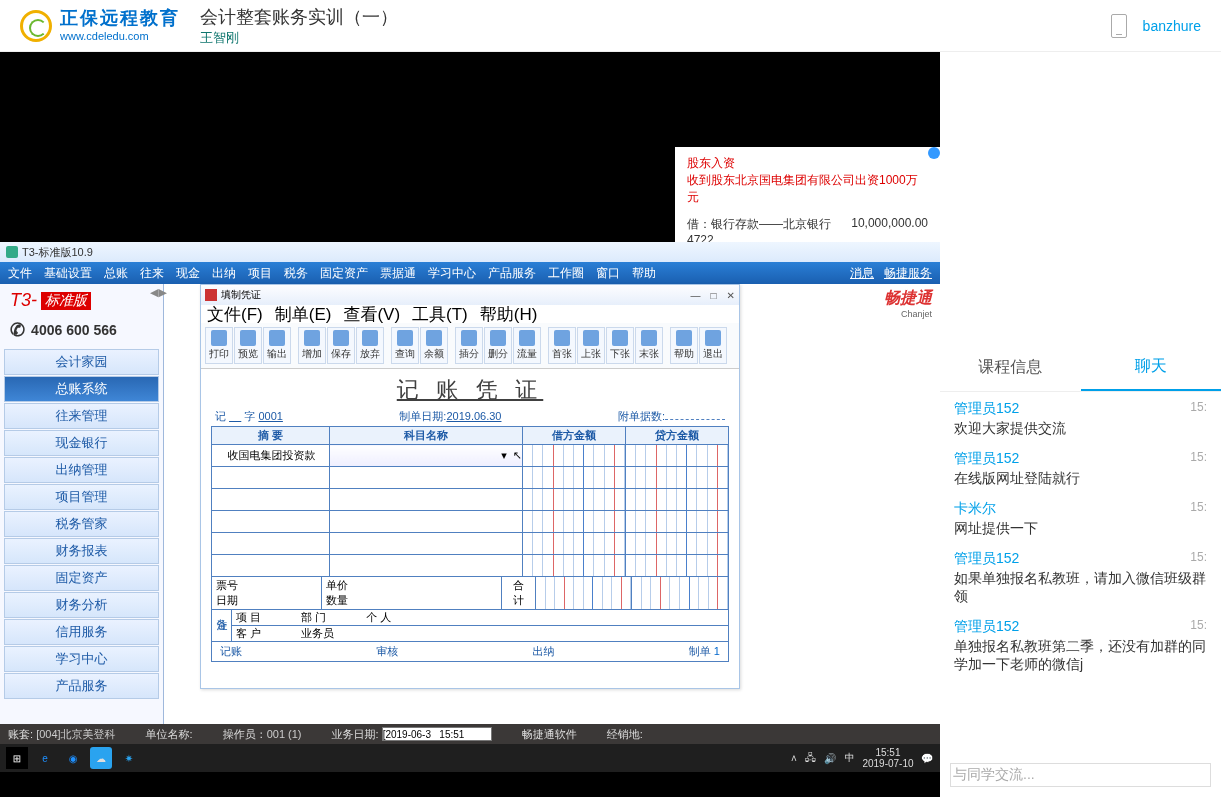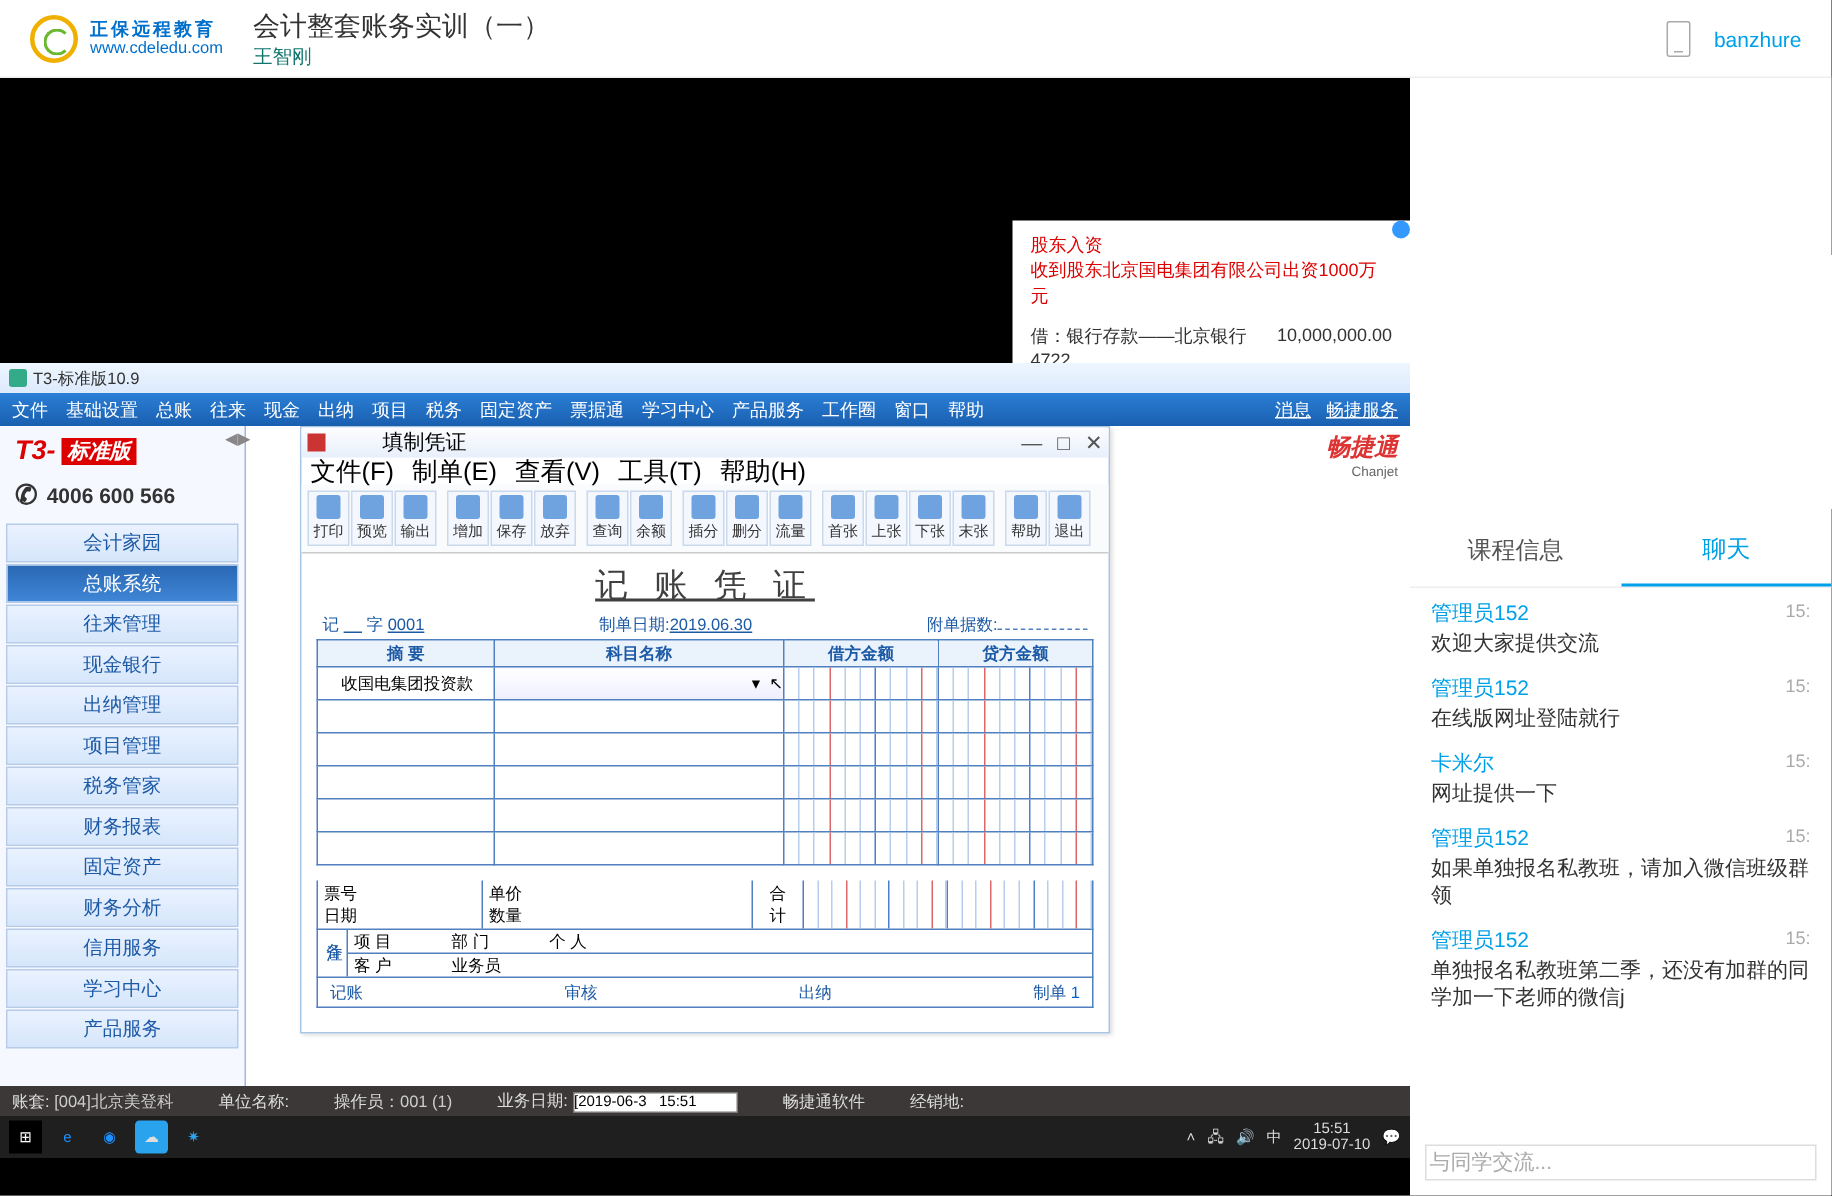--- a/index.html
+++ b/index.html
@@ -4,21 +4,21 @@
 <style>
 * { margin: 0; padding: 0; box-sizing: border-box; font-family: "Microsoft YaHei", Arial, sans-serif; }
 body { width: 1221px; height: 797px; overflow: hidden; background: #fff; }
 
 
 .top-header { height: 52px; display: flex; align-items: center; padding: 0 20px; border-bottom: 1px solid #eee; }
 .logo-area { display: flex; align-items: center; gap: 8px; }
 .logo-circle { width: 32px; height: 32px; border-radius: 50%; border: 3px solid #f0b000; position: relative; }
 .logo-circle::after { content: ''; position: absolute; left: 6px; top: 6px; width: 14px; height: 14px; border: 2px solid #6ab82f; border-radius: 50%; border-right-color: transparent; }
 .logo-txt { display: flex; flex-direction: column; line-height: 1.2; }
-.logo-txt .cn { color: #0070cc; font-size: 12px; font-weight: bold; letter-spacing: 2px; }
+.logo-txt .cn { color: #0070cc; font-size: 18px; font-weight: bold; letter-spacing: 2px; }
 .logo-txt .en { color: #0070cc; font-size: 11px; }
 .course-title-area { margin-left: 20px; }
 .course-title { font-size: 18px; color: #333; font-weight: 500; }
 .course-author { font-size: 13px; color: #0f766e; }
 .header-right { margin-left: auto; display: flex; align-items: center; gap: 16px; }
 .phone-ico { width: 16px; height: 24px; border: 1px solid #aaa; border-radius: 2px; position: relative; }
 .phone-ico::after { content: ''; position: absolute; bottom: 2px; left: 50%; transform: translateX(-50%); width: 6px; height: 1px; background: #aaa; }
 .user-name { color: #00a0e9; font-size: 14px; }
 
 
@@ -37,35 +37,35 @@
 
 .app-win { position: absolute; left: 0; top: 190px; width: 940px; height: 520px; background: #fff; }
 .titlebar { height: 20px; background: linear-gradient(#eef6ff,#dceafc); font-size: 11px; padding: 2px 6px; color: #333; display: flex; align-items: center; }
 .titlebar-ico { width: 12px; height: 12px; background: #3a8; border-radius: 2px; margin-right: 4px; }
 .menubar { height: 22px; background: linear-gradient(#2a7fd6,#1a5fb0); display: flex; align-items: center; padding: 0 8px; gap: 12px; font-size: 12px; color: #fff; }
 .menubar .r { margin-left: auto; display: flex; gap: 10px; }
 .menubar .r span { text-decoration: underline; }
 
 .app-body { display: flex; height: 440px; background: #fff; }
 .sidebar { width: 164px; background: #f6f8ff; border-right: 1px solid #9fb8dc; }
-.brand { padding: 6px 10px; font-size: 18px; color: #d00; font-weight: bold; font-style: italic; display: flex; align-items: center; gap: 4px; }
+.brand { padding: 6px 10px; font-size: 18px; color: #d00; font-weight: normal; font-style: italic; display: flex; align-items: center; gap: 4px; }
 .brand .std { background: #d00; color: #fff; font-size: 14px; padding: 0 4px; }
 .hotline { display: flex; align-items: center; gap: 6px; padding: 2px 10px 8px; font-size: 14px; font-weight: bold; color: #333; }
 .hotline-ico { font-size: 18px; color: #333; }
 .nav-item { height: 26px; margin: 0 4px 1px; background: linear-gradient(#eaf2ff,#d6e6fb); border: 1px solid #b5cbe7; display: flex; align-items: center; justify-content: center; font-size: 13px; color: #1d5aa6; cursor: pointer; }
 .nav-item.active { background: linear-gradient(#2968b4,#3f86d6); color: #fff; }
 
 .workspace { flex: 1; position: relative; background: #fff; }
 .sep-handle { position: absolute; left: -14px; top: 2px; color: #888; font-size: 11px; }
 .brand-logo2 { position: absolute; right: 8px; top: 4px; color: #d33; font-size: 16px; font-weight: bold; font-style: italic; }
 .brand-logo2 small { display: block; color: #666; font-size: 9px; font-style: normal; font-weight: normal; text-align: right; }
 
 
 .voucher-win { position: absolute; left: 36px; top: 0; width: 540px; height: 405px; border: 1px solid #a9c5e6; background: #fff; box-shadow: 1px 1px 3px rgba(0,0,0,.15); }
-.v-titlebar { height: 20px; background: linear-gradient(#fdfdff,#e7effb); display: flex; align-items: center; padding: 0 4px; font-size: 14px; gap: 34px; }
+.v-titlebar { height: 20px; background: linear-gradient(#fdfdff,#e7effb); display: flex; align-items: center; padding: 0 4px; font-size: 10px; }
 .v-titlebar .ico { width: 12px; height: 12px; background: #c33; margin-right: 4px; }
 .v-titlebar .btns { margin-left: auto; display: flex; gap: 10px; color: #555; }
 .v-menu { height: 18px; display: flex; gap: 12px; padding: 0 6px; font-size: 17px; align-items: center; }
 .v-tool { height: 46px; display: flex; gap: 0; padding: 4px 4px; border-bottom: 1px solid #ccc; background: #f9fbfd; }
 .tbtn { width: 28px; display: flex; flex-direction: column; align-items: center; justify-content: center; font-size: 10px; color: #333; border: 1px solid #cbd9ec; background: #f4f8fe; margin-right: 1px; cursor: pointer; }
 .tbtn .ti { width: 16px; height: 16px; background: #6fa3e0; border-radius: 2px; margin-bottom: 1px; }
 .tgap { width: 6px; }
 
 .v-body { padding: 6px 10px; }
 .v-title { text-align: center; font-size: 22px; color: #404040; font-family: "KaiTi","STKaiti",serif; text-decoration: underline; letter-spacing: 6px; }
@@ -80,21 +80,21 @@
 .amt-lines { position: absolute; inset: 0; display: flex; }
 .amt-lines i { flex: 1; border-right: 1px solid #b7cdea; }
 .amt-lines i.r { border-right-color: #d66; }
 .amt-lines i.b { border-right-color: #4a80cc; }
 .row-body td { height: 22px; }
 .summary-cell { text-align: left; padding-left: 2px; font-size: 11px; color: #000; background: #fff; }
 .subject-cell { background: linear-gradient(#fff,#eef); height: 22px; }
 .cursor-ptr { font-size: 11px; color: #000; }
 
 .v-foot1 { border: 1px solid #5080c0; border-top: none; font-size: 11px; }
-.v-foot1 .r1 { display: flex; margin-top: 10px; }
+.v-foot1 .r1 { display: flex; }
 .v-foot1 .c { border-right: 1px solid #5080c0; padding: 1px 4px; }
 .sign-row { display: flex; justify-content: space-between; font-size: 11px; color: #1d5aa6; padding: 2px 8px; border: 1px solid #5080c0; border-top: none; }
 .remark-row { display: flex; font-size: 11px; border: 1px solid #5080c0; border-top: none; }
 .remark-row .lbl { writing-mode: vertical-lr; padding: 0 2px; border-right: 1px solid #5080c0; color: #1d5aa6; }
 .remark-row .body { flex: 1; }
 .remark-row .body div { display: flex; gap: 40px; padding: 0 4px; border-bottom: 1px solid #5080c0; }
 .remark-row .body div:last-child { border-bottom: none; }
 
 
 .statusbar { height: 20px; background: #3b3837; color: #ccc; font-size: 11px; display: flex; align-items: center; padding: 0 8px; gap: 30px; }

